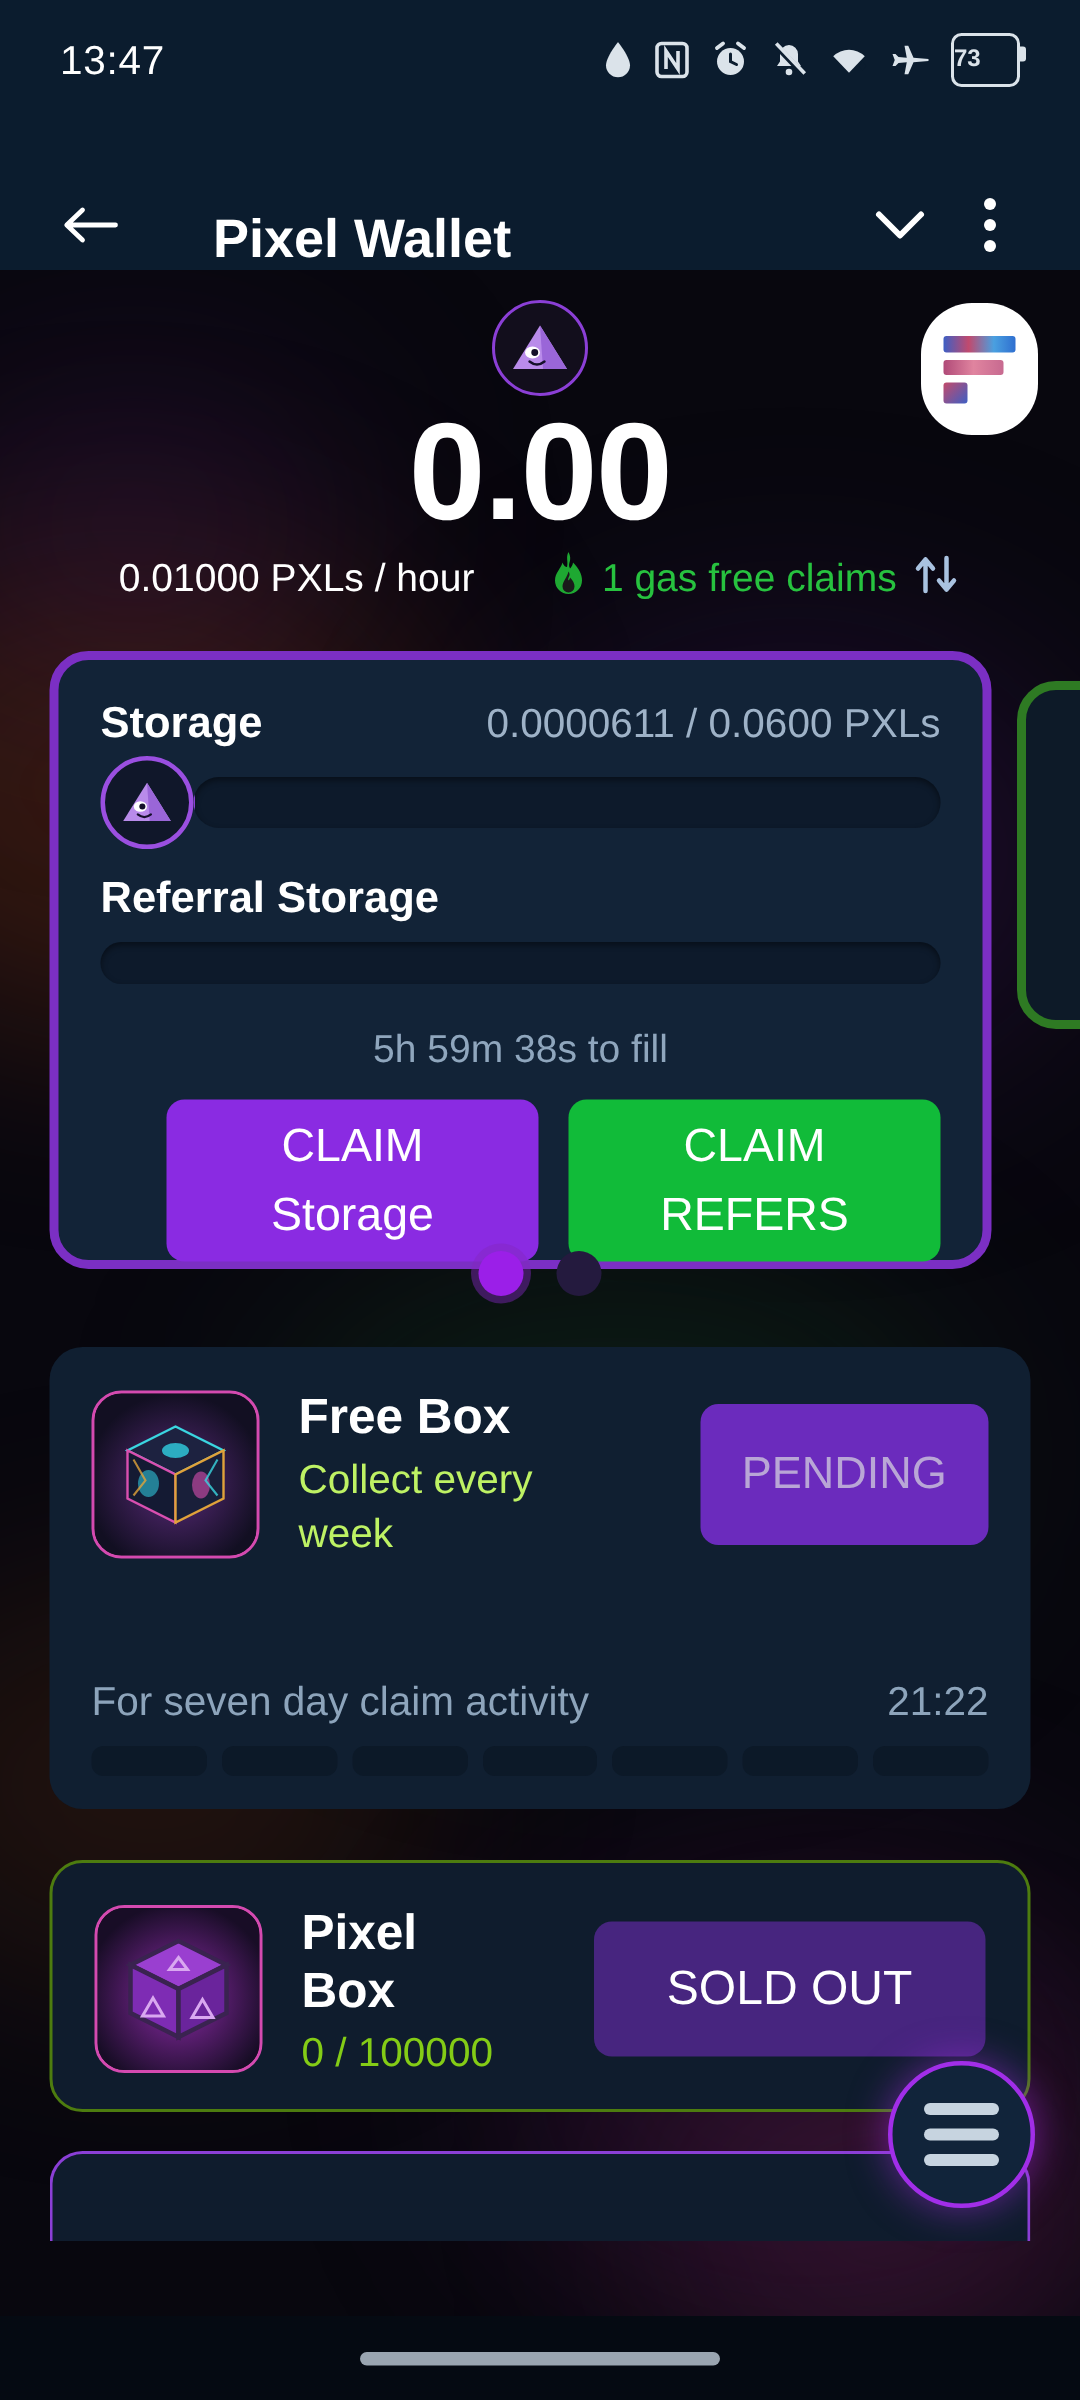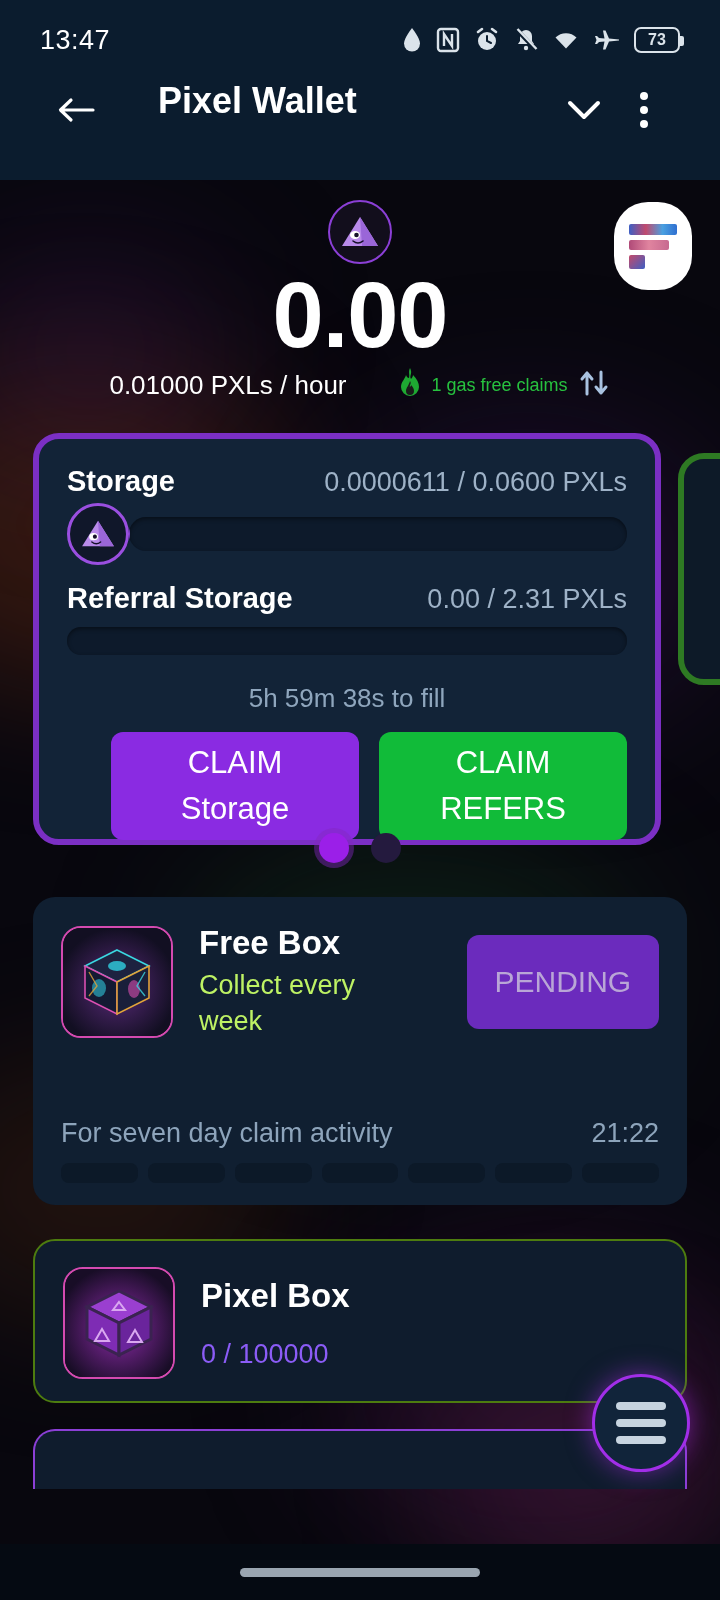--- a/index.html
+++ b/index.html
@@ -14,33 +14,33 @@
   
   .statusbar {
     position:absolute; top:0; left:0; width:720px; height:80px;
     background:#0b1c2e; display:flex; align-items:center;
     padding:0 40px; z-index:20;
   }
   .status-time { color:#fff; font-size:27px; letter-spacing:.5px; }
   .status-icons { margin-left:auto; display:flex; align-items:center; gap:14px; }
   .status-icons svg { display:block; }
   .battery {
-    width:46px; height:26px; border:2.5px solid #dbe3ea; border-radius:7px;
-    display:flex; align-items:center; justify-content:center; position:relative;
+    width:46px; height:36px; border:2.5px solid #dbe3ea; border-radius:7px;
+    display:flex; align-items:center; justify-content:flex-start; position:relative;
   }
   .battery::after{
     content:""; position:absolute; right:-6px; top:7px; width:4px; height:10px;
     background:#dbe3ea; border-radius:0 2px 2px 0;
   }
   .battery span { color:#dbe3ea; font-size:16px; font-weight:600; }
 
   
   .appbar {
     position:absolute; top:80px; left:0; width:720px; height:100px;
-    background:#0b1c2e; display:flex; align-items:flex-start; padding:0 46px; z-index:19;
+    background:#0b1c2e; display:flex; align-items:flex-end; padding:0 30px; z-index:19;
   }
   .appbar .title { color:#fff; font-size:36px; font-weight:bold; margin-left:52px; }
   .appbar .spacer { flex:1; }
   .iconbtn { width:60px; height:60px; display:flex; align-items:center; justify-content:center; }
   .dots { display:flex; flex-direction:column; gap:6px; align-items:center; }
   .dots i { width:8px; height:8px; border-radius:50%; background:#fff; display:block; }
 
   
   .content { position:absolute; top:180px; left:0; width:720px; height:1420px; background:#08070e; overflow:hidden; }
   .glow { position:absolute; border-radius:50%; filter:blur(70px); pointer-events:none; }
@@ -62,21 +62,21 @@
   .balance-amt {
     font-size:92px; font-weight:bold; color:#fff; line-height:1.08; margin-top:2px;
     letter-spacing:-1px;
   }
   .balance-sub {
     display:flex; align-items:center; justify-content:center; gap:18px;
     margin-top:2px; padding:0 20px;
   }
   .rate { color:#fff; font-size:26px; }
   .gas-group { display:flex; align-items:center; gap:9px; margin-left:32px; }
-  .gas-text { color:#27c23f; font-size:18px; }
+  .gas-text { color:#27c23f; font-size:26px; }
   .profile-badge {
     position:absolute; right:28px; top:22px; width:78px; height:88px;
     background:#fff; border-radius:34px; display:flex; flex-direction:column;
     align-items:center; justify-content:center; gap:5px; z-index:6;
   }
   .pb-row { border-radius:2px; }
   .pb1 { width:48px; height:11px; background:linear-gradient(90deg,#3e5fc4,#c14a6e 35%,#4aa0e0 70%,#2f6fd0); }
   .pb2 { width:40px; height:10px; background:linear-gradient(90deg,#b04a78,#e0849f 50%,#c76a90); margin-right:8px; }
   .pb3 { width:16px; height:14px; background:linear-gradient(135deg,#c44a6a,#3e5fc4); margin-right:32px; }
 
@@ -131,21 +131,21 @@
     background:#101f31; padding:26px 28px 22px;
   }
   .box-card.outlined { border:2px solid #4d7c0f; background:#0f1c2d; }
   .box-top { display:flex; align-items:center; gap:26px; }
   .box-thumb {
     width:112px; height:112px; border-radius:20px; flex:0 0 auto;
     border:2px solid #d44ab0; overflow:hidden; position:relative; background:#120c1e;
   }
   .box-title { color:#fff; font-size:33px; font-weight:bold; line-height:1.2; }
   .box-desc { color:#bef264; font-size:27px; line-height:1.35; margin-top:4px; max-width:250px; }
-  .box-meta { color:#8b5cf6; font-size:27px; margin-top:23px; }
+  .box-meta { color:#84cc16; font-size:27px; margin-top:6px; }
   .box-spacer { flex:1; }
   .pill {
     border-radius:12px; display:flex; align-items:center; justify-content:center;
     font-family:inherit; border:none; cursor:pointer;
   }
   .pill-pending { width:202px; height:94px; background:#6b2bbd; color:#b9a6d6; font-size:30px; }
   .pill-soldout { width:272px; height:90px; background:#47257f; color:#fff; font-size:32px; }
   .activity-row { display:flex; align-items:baseline; justify-content:space-between; margin-top:78px; }
   .activity-text { color:#8da4bb; font-size:27px; }
   .activity-time { color:#8da4bb; font-size:27px; }
@@ -309,21 +309,20 @@
               <path d="M13 26q5 4 10 0" stroke="#15102a" stroke-width="1.6" fill="none" stroke-linecap="round"></path>
             </svg>
           </div>
           <div class="bar">
             <div class="bar-fill" id="storage-fill" style="width: 0.1%;"></div>
           </div>
         </div>
         <div class="ref-block">
           <div class="row">
             <span class="lbl">Referral Storage</span>
-            <span class="val">0.00 / 2.31 PXLs</span>
           </div>
           <div class="bar2">
             <div class="bar-fill" id="referral-fill" style="width: 0%;"></div>
           </div>
         </div>
         <div class="fill-text">5h 59m 38s to fill</div>
         <div class="btn-row">
           <button class="btn btn-claim-storage">
             <span>CLAIM</span>
             <span>Storage</span>
@@ -401,20 +400,21 @@
             <path d="M37 60 44 72h-14z" fill="none" stroke="#d9a8f0" stroke-width="2"></path>
             <path d="M70 61 77 73H63z" fill="none" stroke="#d9a8f0" stroke-width="2"></path>
             <path d="M54 33 60 41H48z" fill="none" stroke="#d9a8f0" stroke-width="2"></path>
           </svg>
         </div>
         <div>
           <div class="box-title">Pixel Box</div>
           <div class="box-meta">0 / 100000</div>
         </div>
         <div class="box-spacer"></div>
+        <button class="pill pill-soldout">SOLD OUT</button>
       </div>
     </div>
 
     <div class="card-peek"></div>
   </div>
 
   <div class="fab">
     <i></i>
       <i></i>
       <i></i>

